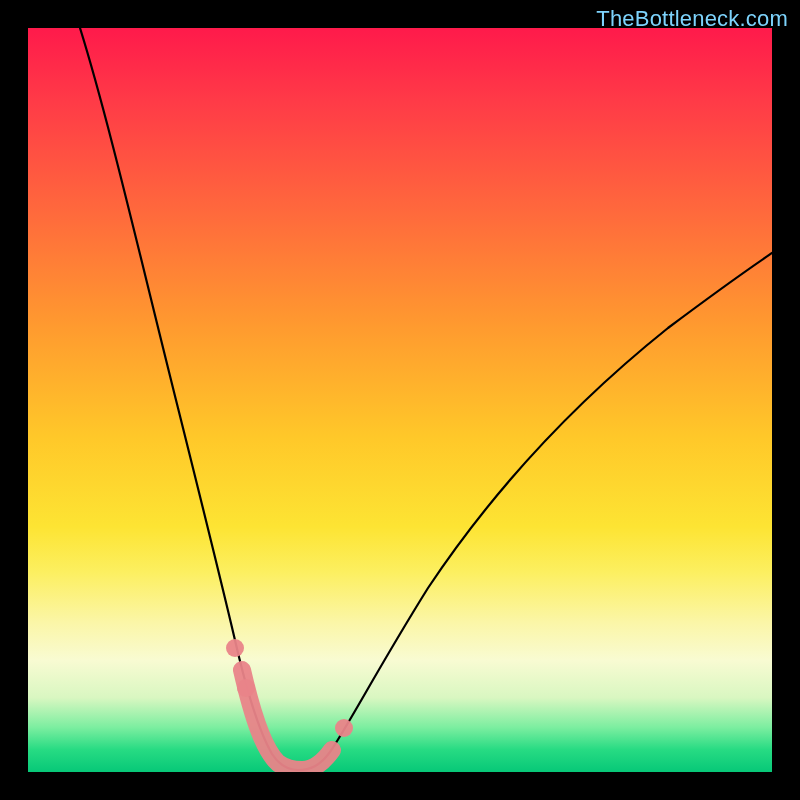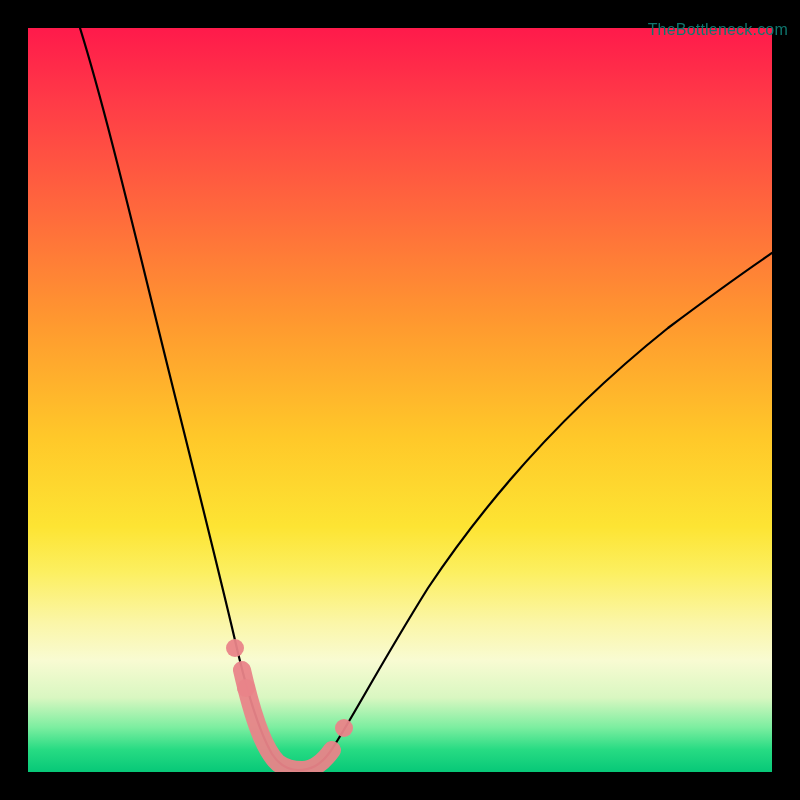--- a/index.html
+++ b/index.html
@@ -41,27 +41,26 @@
       #d9f7c1 90%,
       #7ceea0 94%,
       #27db83 97%,
       #07c878 100%
     );
   }
   .watermark {
     position: absolute;
     top: 6px;
     right: 12px;
-    color: #0f766e;
-    font-size: 16px;
+    color: #7dd3fc;
+    font-size: 22px;
     font-weight: 500;
     letter-spacing: 0.2px;
     z-index: 5;
     user-select: none;
-    margin-top: 15px;
   }
   svg.curve {
     position: absolute;
     inset: 0;
     width: 100%;
     height: 100%;
   }
   .curve-path {
     fill: none;
     stroke: #000;

